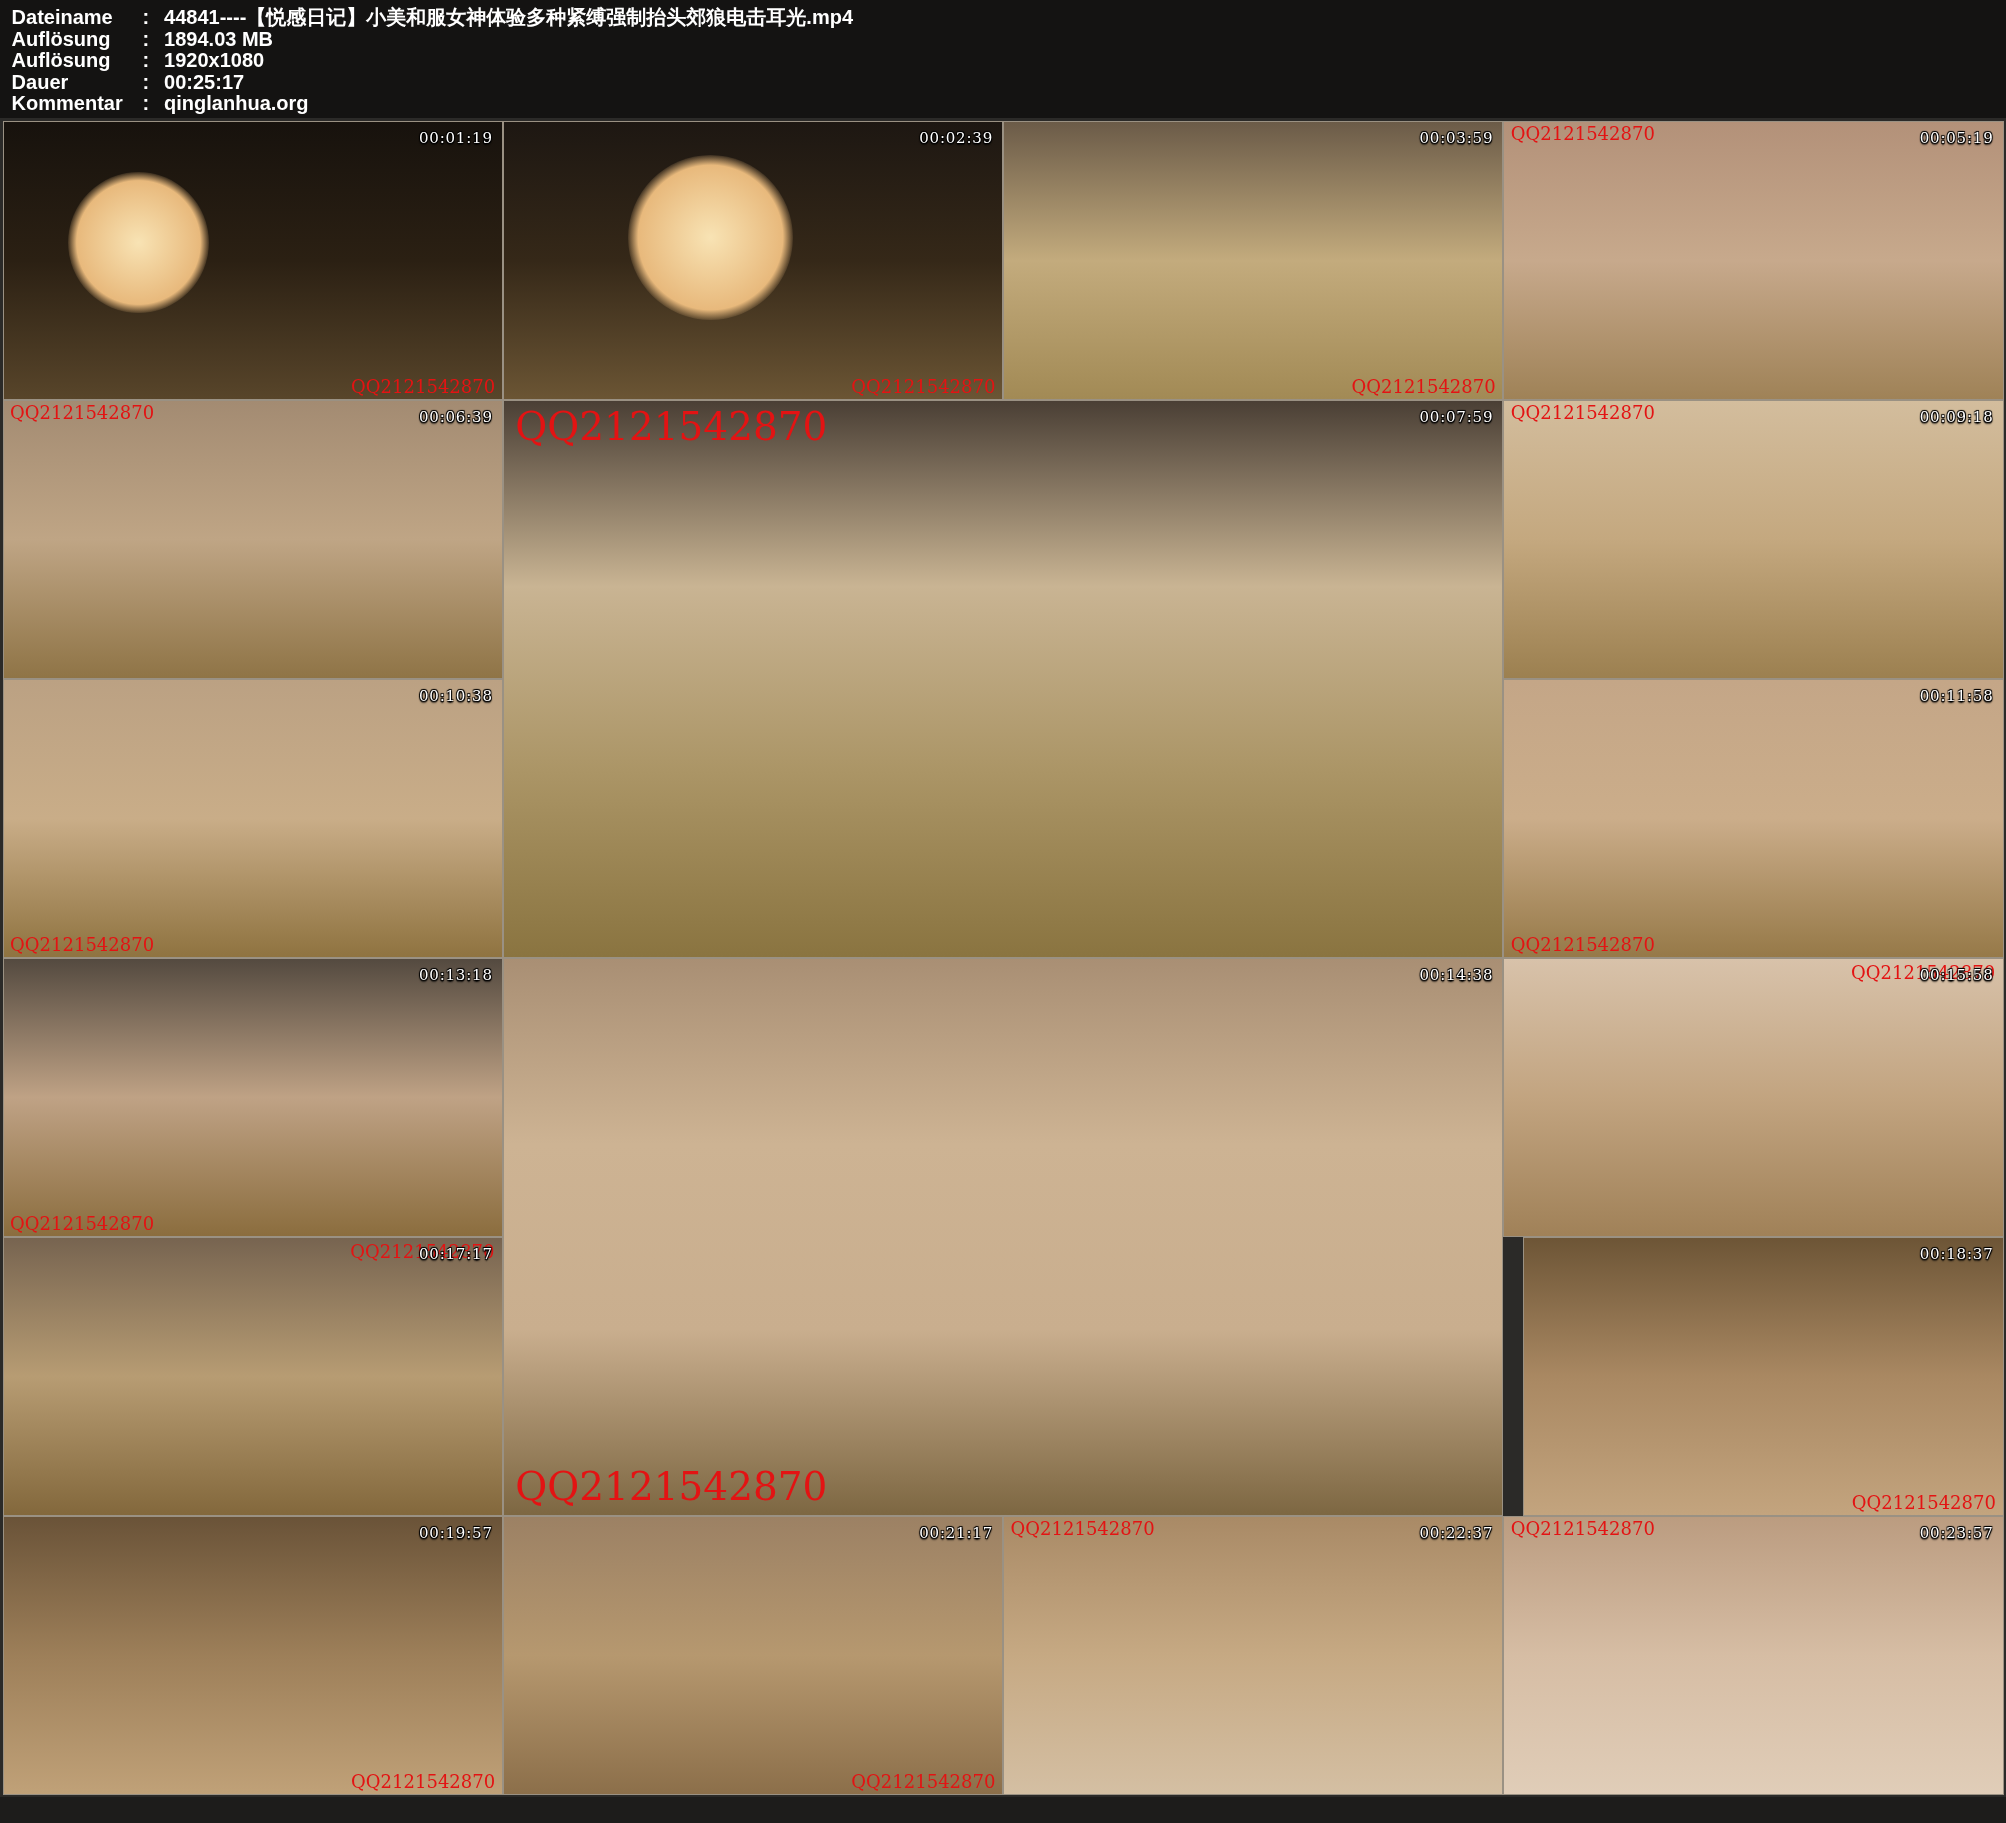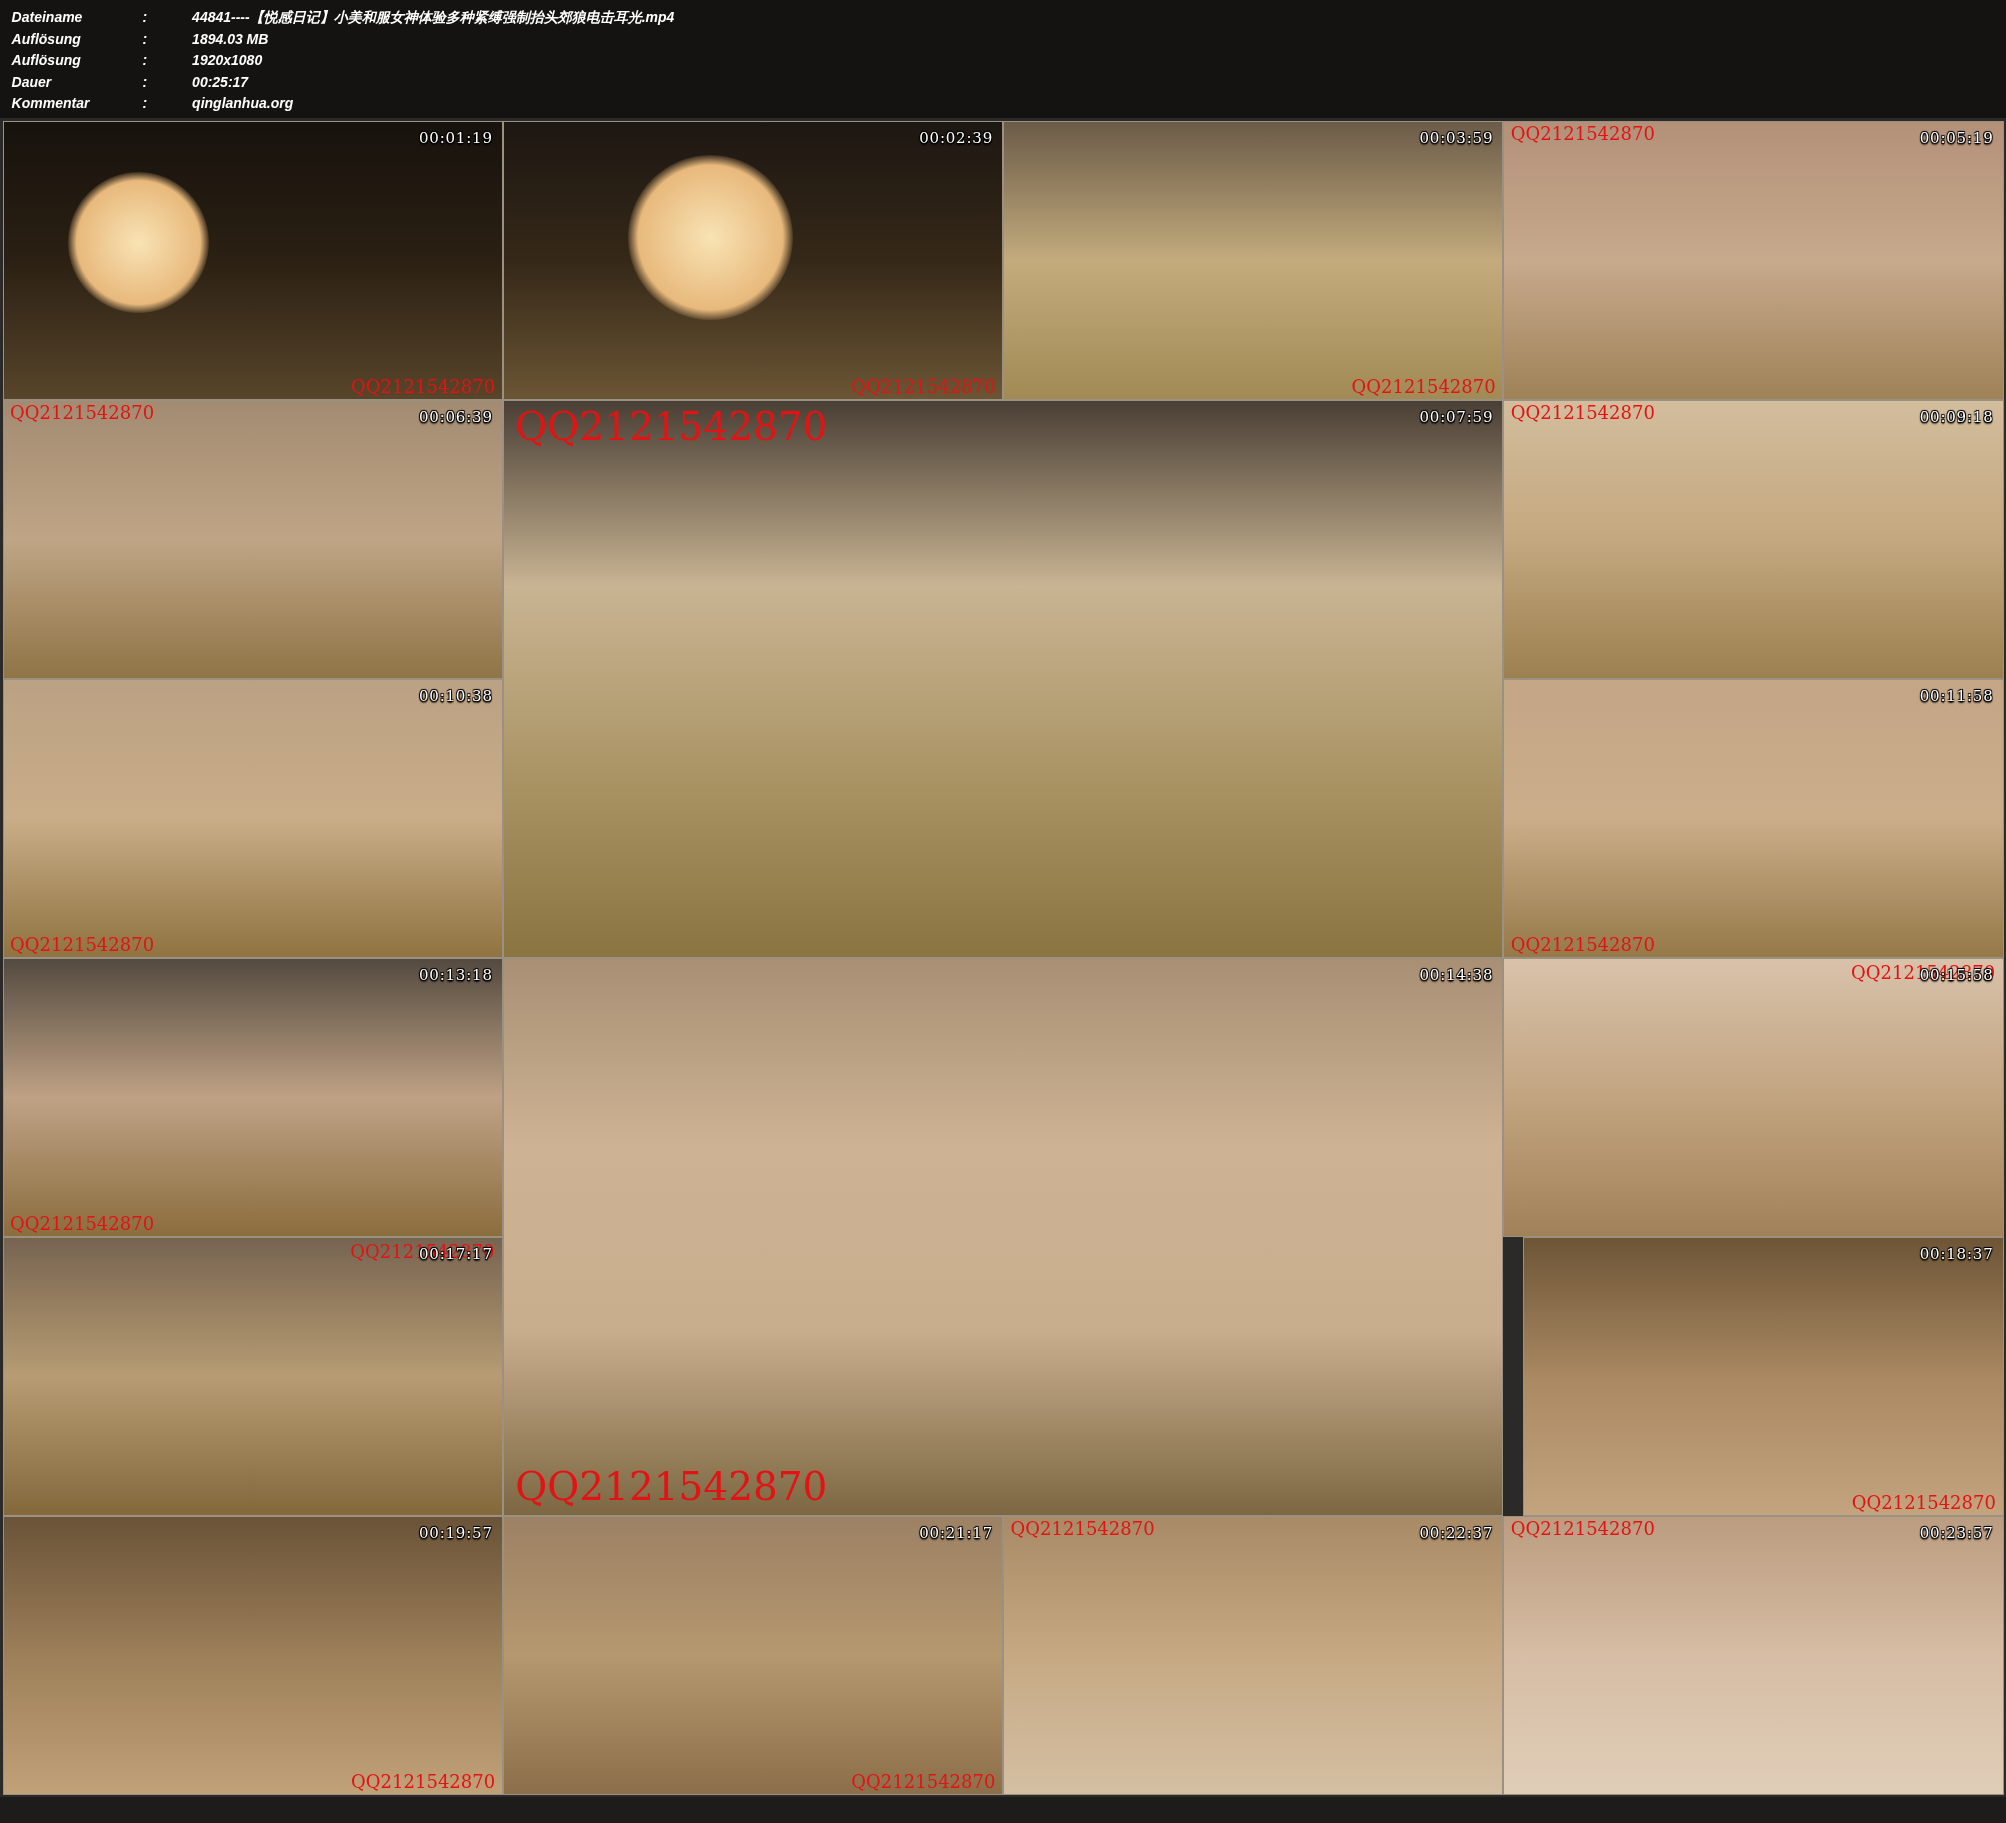--- a/index.html
+++ b/index.html
@@ -9,24 +9,24 @@
     font-family:"Liberation Sans",sans-serif;
     overflow:hidden;
   }
   
   .header{
     background:#141312;
     color:#ffffff;
     padding:7.4px 11.6px 4.1px 11.6px;
     height:107px;
   }
-  .header-row{display:flex;font-weight:bold;font-size:14px;line-height:21.5px;font-style:italic;}
+  .header-row{display:flex;font-weight:bold;font-size:20px;line-height:21.5px;}
   .header-label{width:131px;flex:0 0 131px;}
   .header-sep{width:21.5px;flex:0 0 21.5px;}
-  .header-value{white-space:nowrap;margin-left:28px;}
+  .header-value{white-space:nowrap;}
   
   .sheet{
     display:grid;
     grid-template-columns:repeat(4,1fr);
     grid-template-rows:repeat(6,279px);
     padding:2.5px;
     background:#2b2a28;
   }
   .thumb{
     position:relative;

